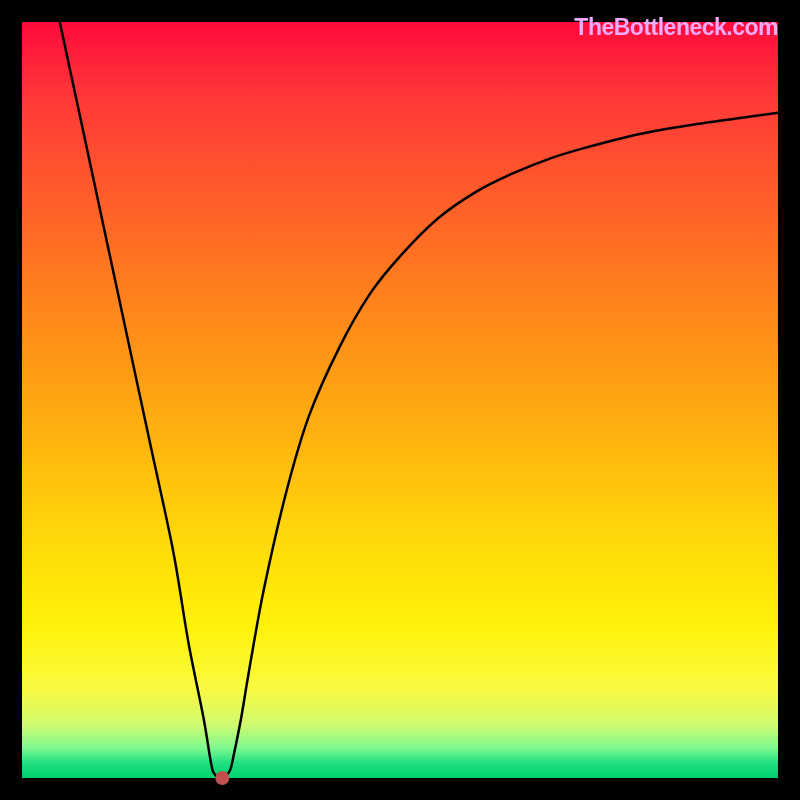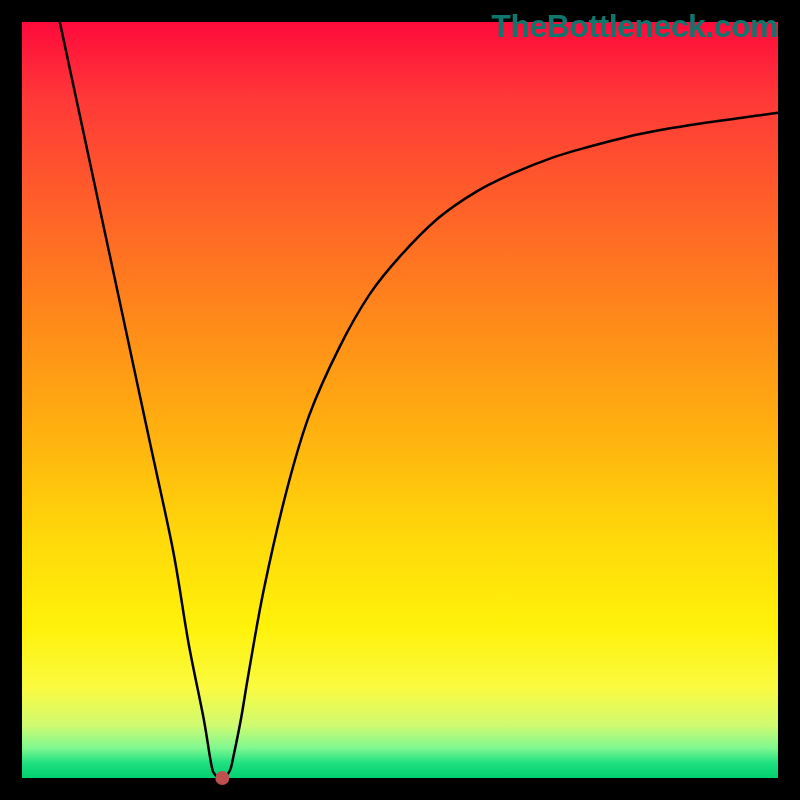--- a/index.html
+++ b/index.html
@@ -32,24 +32,24 @@
       #fff20a 80%,
       #fafa40 88%,
       #d0fa70 93%,
       #80f890 96%,
       #20e080 98%,
       #00d070 100%
     );
   }
   #watermark {
     position: absolute;
-    top: 8px;
+    top: 14px;
     right: 22px;
-    color: #0f766e;
-    font-size: 32px;
+    color: #f0abfc;
+    font-size: 23px;
     font-weight: bold;
     z-index: 10;
     letter-spacing: -0.5px;
   }
   svg {
     position: absolute;
     top: 0;
     left: 0;
   }
 </style>

